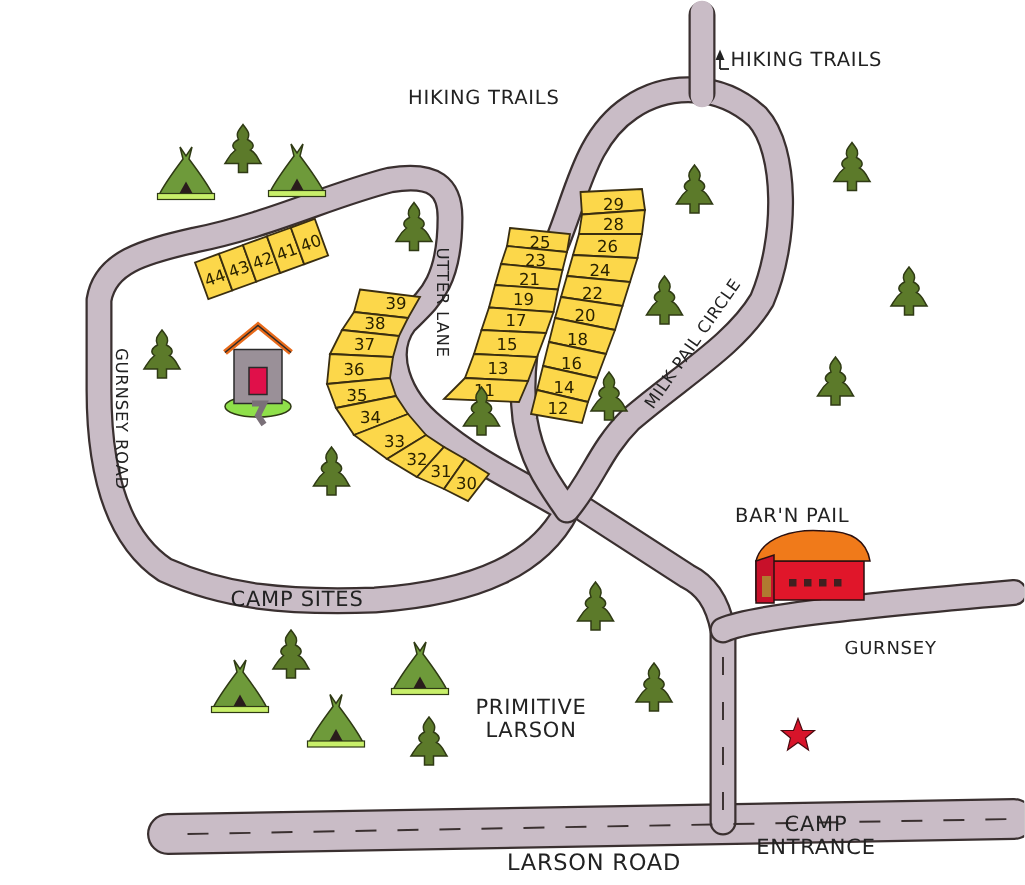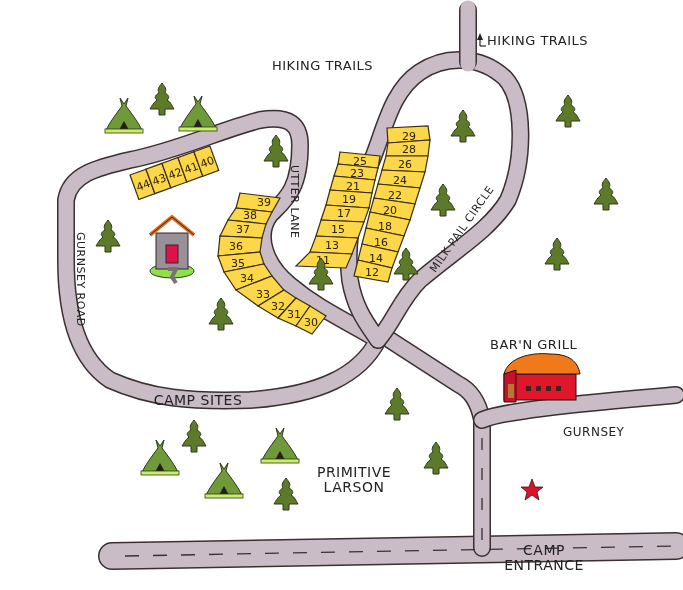--- a/index.html
+++ b/index.html
@@ -193,24 +193,25 @@
 </svg>
 
 <div class="lbl" style="left:272px;top:59px;">HIKING TRAILS</div>
 <div class="lbl" style="left:487px;top:34px;">HIKING TRAILS</div>
 <div class="lbl" style="left:300px;top:165px;transform:rotate(90deg);transform-origin:left top;font-size:11px;">UTTER LANE</div>
 <div class="lbl" style="left:428px;top:268px;transform:rotate(-55deg);transform-origin:left top;font-size:11px;">MILK PAIL CIRCLE</div>
 <div class="lbl" style="left:86px;top:232px;transform:rotate(90deg);transform-origin:left top;font-size:11px;">GURNSEY ROAD</div>
 <div class="lbl" style="left:138px;top:349px;width:120px;font-size:14px;margin-top:44px;">
   <div>CAMP SITES</div>
 </div>
-<div class="lbl" style="left:490px;top:338px;font-size:13px;">BAR'N GRILL</div>
+<div class="lbl" style="left:490px;top:338px;font-size:13px;">BAR'N PAIL</div>
 <div class="lbl" style="left:563px;top:426px;font-size:12px;">GURNSEY</div>
 <div class="lbl" style="left:306px;top:465px;width:96px;font-size:14px;">
   <div>PRIMITIVE</div>
   <div>LARSON</div>
 </div>
 <div class="lbl" style="left:492px;top:503px;width:104px;font-size:14px;margin-top:40px;">
   <div>CAMP</div>
   <div>ENTRANCE</div>
 </div>
+<div class="lbl" style="left:338px;top:568px;font-size:15px;">LARSON ROAD</div>
 
 </div>
 
 </body></html>

